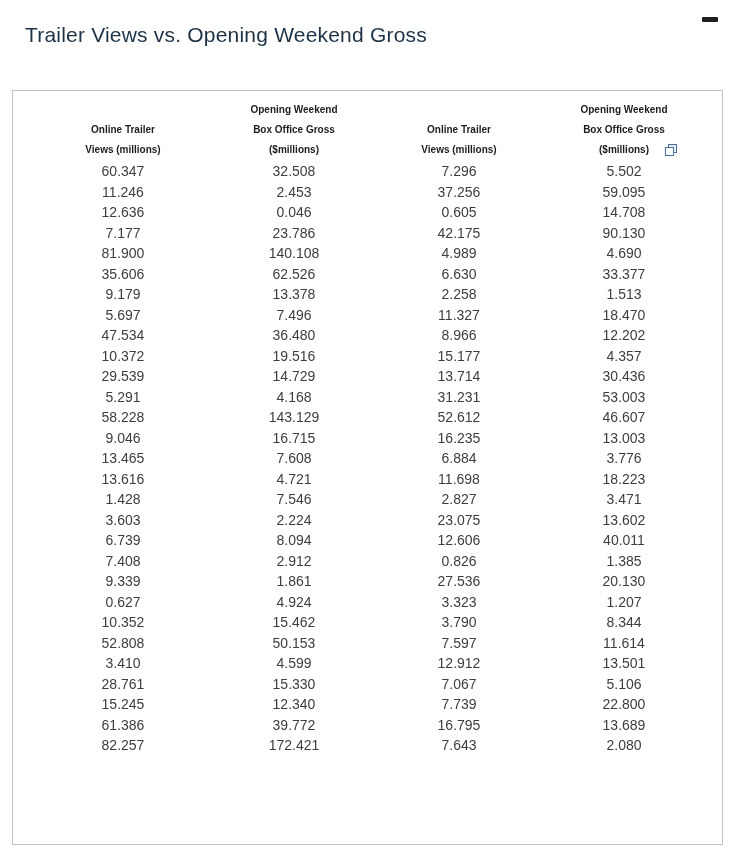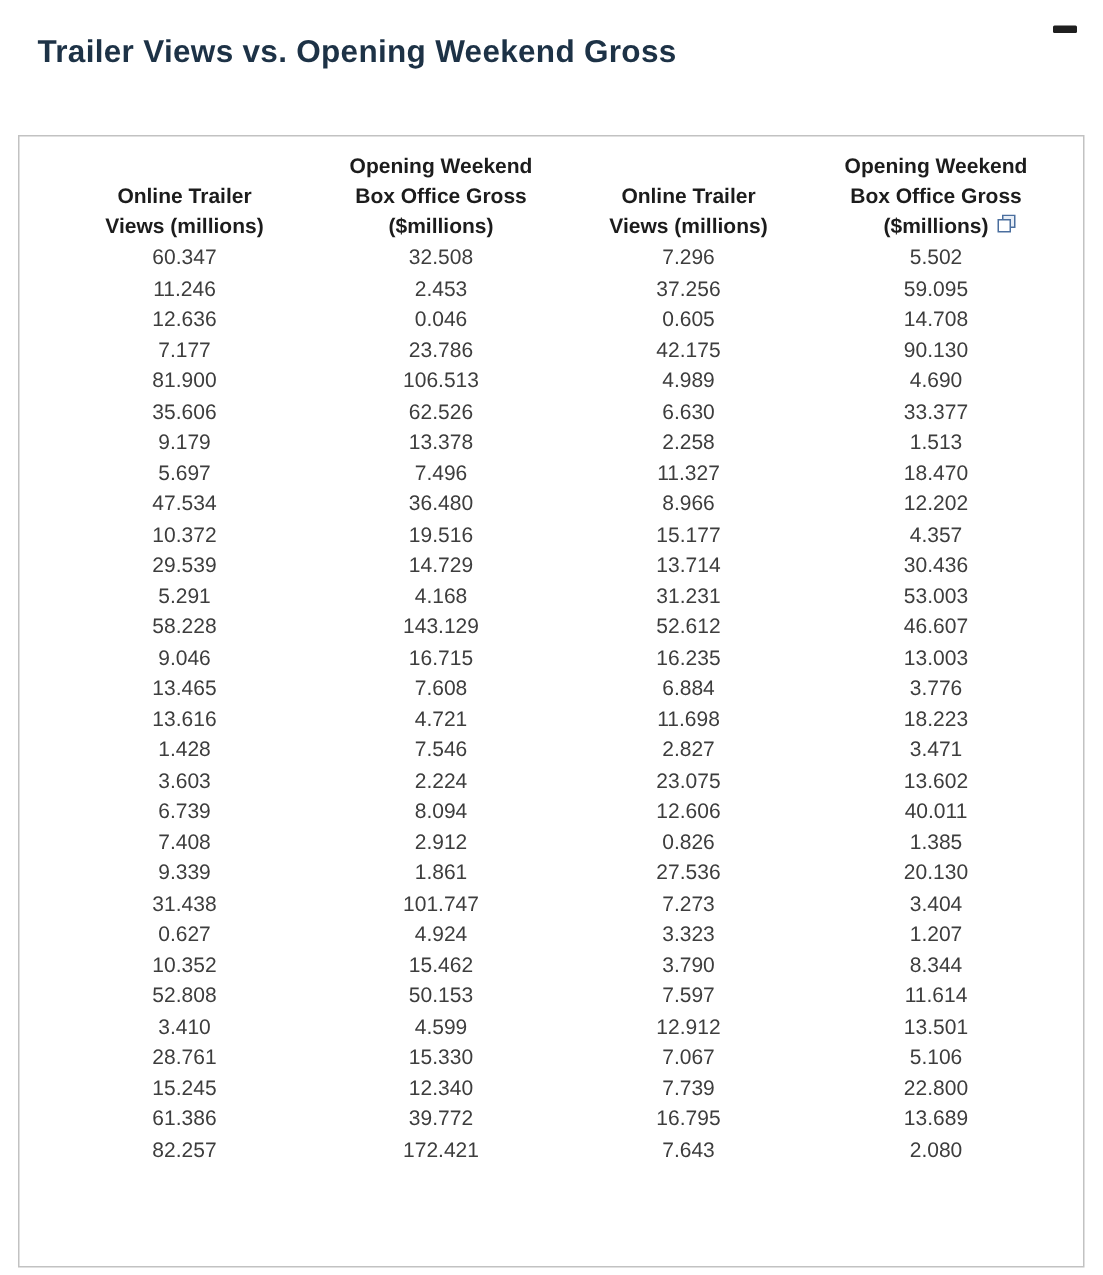--- a/index.html
+++ b/index.html
@@ -10,21 +10,21 @@
     height: 850px;
     font-family: "Liberation Sans", sans-serif;
     position: relative;
     overflow: hidden;
   }
   .page-title {
     position: absolute;
     top: 23px;
     left: 25px;
     font-size: 21px;
-    font-weight: 700;
+    font-weight: 400;
     color: #1d3246;
     letter-spacing: 0.2px;
   }
   .minimize-dash {
     position: absolute;
     top: 17px;
     right: 17px;
     width: 16px;
     height: 5px;
     background: #1f1f1f;
@@ -53,21 +53,21 @@
   table.data-table {
     border-collapse: collapse;
     margin: 9px 0 0 14px;
     table-layout: fixed;
   }
   col.c1 { width: 192px; }
   col.c2 { width: 150px; }
   col.c3 { width: 180px; }
   col.c4 { width: 150px; }
   th {
-    font-size: 14px;
+    font-size: 10px;
     font-weight: bold;
     color: #1c1c1c;
     text-align: center;
     vertical-align: bottom;
     white-space: pre-line;
     line-height: 20px;
     padding: 0 4px 1px 4px;
   }
   td {
     font-size: 14px;
@@ -136,21 +136,21 @@
           <td>14.708</td>
         </tr>
         <tr>
           <td>7.177</td>
           <td>23.786</td>
           <td>42.175</td>
           <td>90.130</td>
         </tr>
         <tr>
           <td>81.900</td>
-          <td>106.513</td>
+          <td>140.108</td>
           <td>4.989</td>
           <td>4.690</td>
         </tr>
         <tr>
           <td>35.606</td>
           <td>62.526</td>
           <td>6.630</td>
           <td>33.377</td>
         </tr>
         <tr>
@@ -237,26 +237,20 @@
           <td>0.826</td>
           <td>1.385</td>
         </tr>
         <tr>
           <td>9.339</td>
           <td>1.861</td>
           <td>27.536</td>
           <td>20.130</td>
         </tr>
         <tr>
-          <td>31.438</td>
-          <td>101.747</td>
-          <td>7.273</td>
-          <td>3.404</td>
-        </tr>
-        <tr>
           <td>0.627</td>
           <td>4.924</td>
           <td>3.323</td>
           <td>1.207</td>
         </tr>
         <tr>
           <td>10.352</td>
           <td>15.462</td>
           <td>3.790</td>
           <td>8.344</td>

